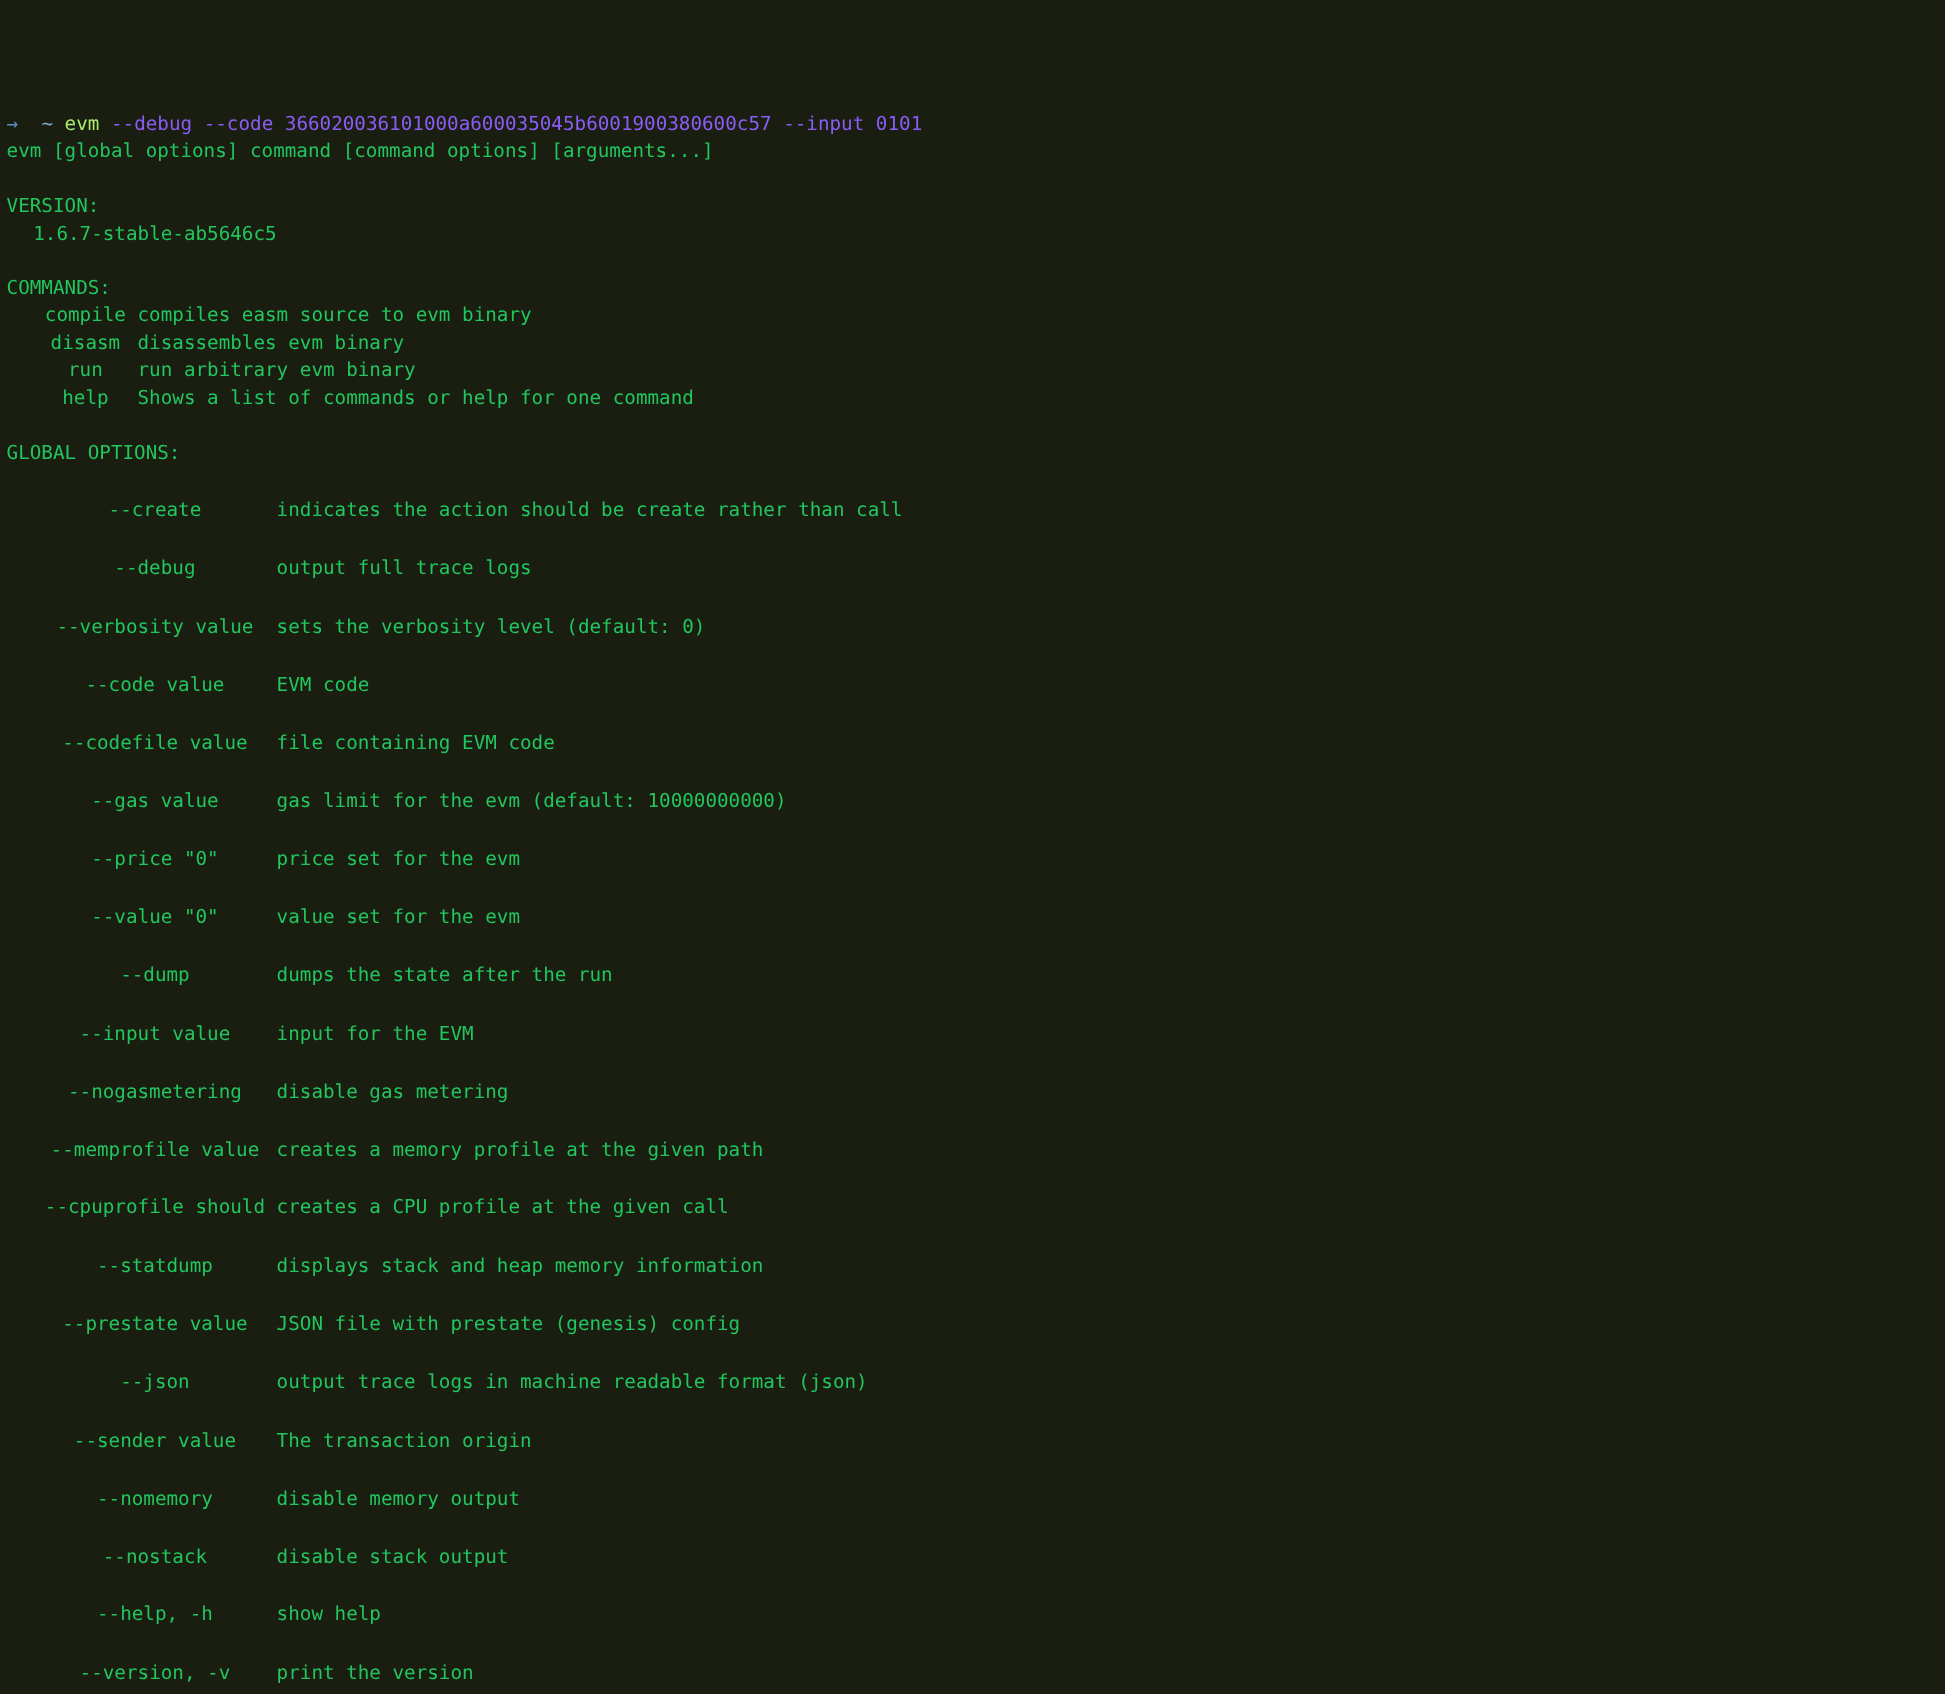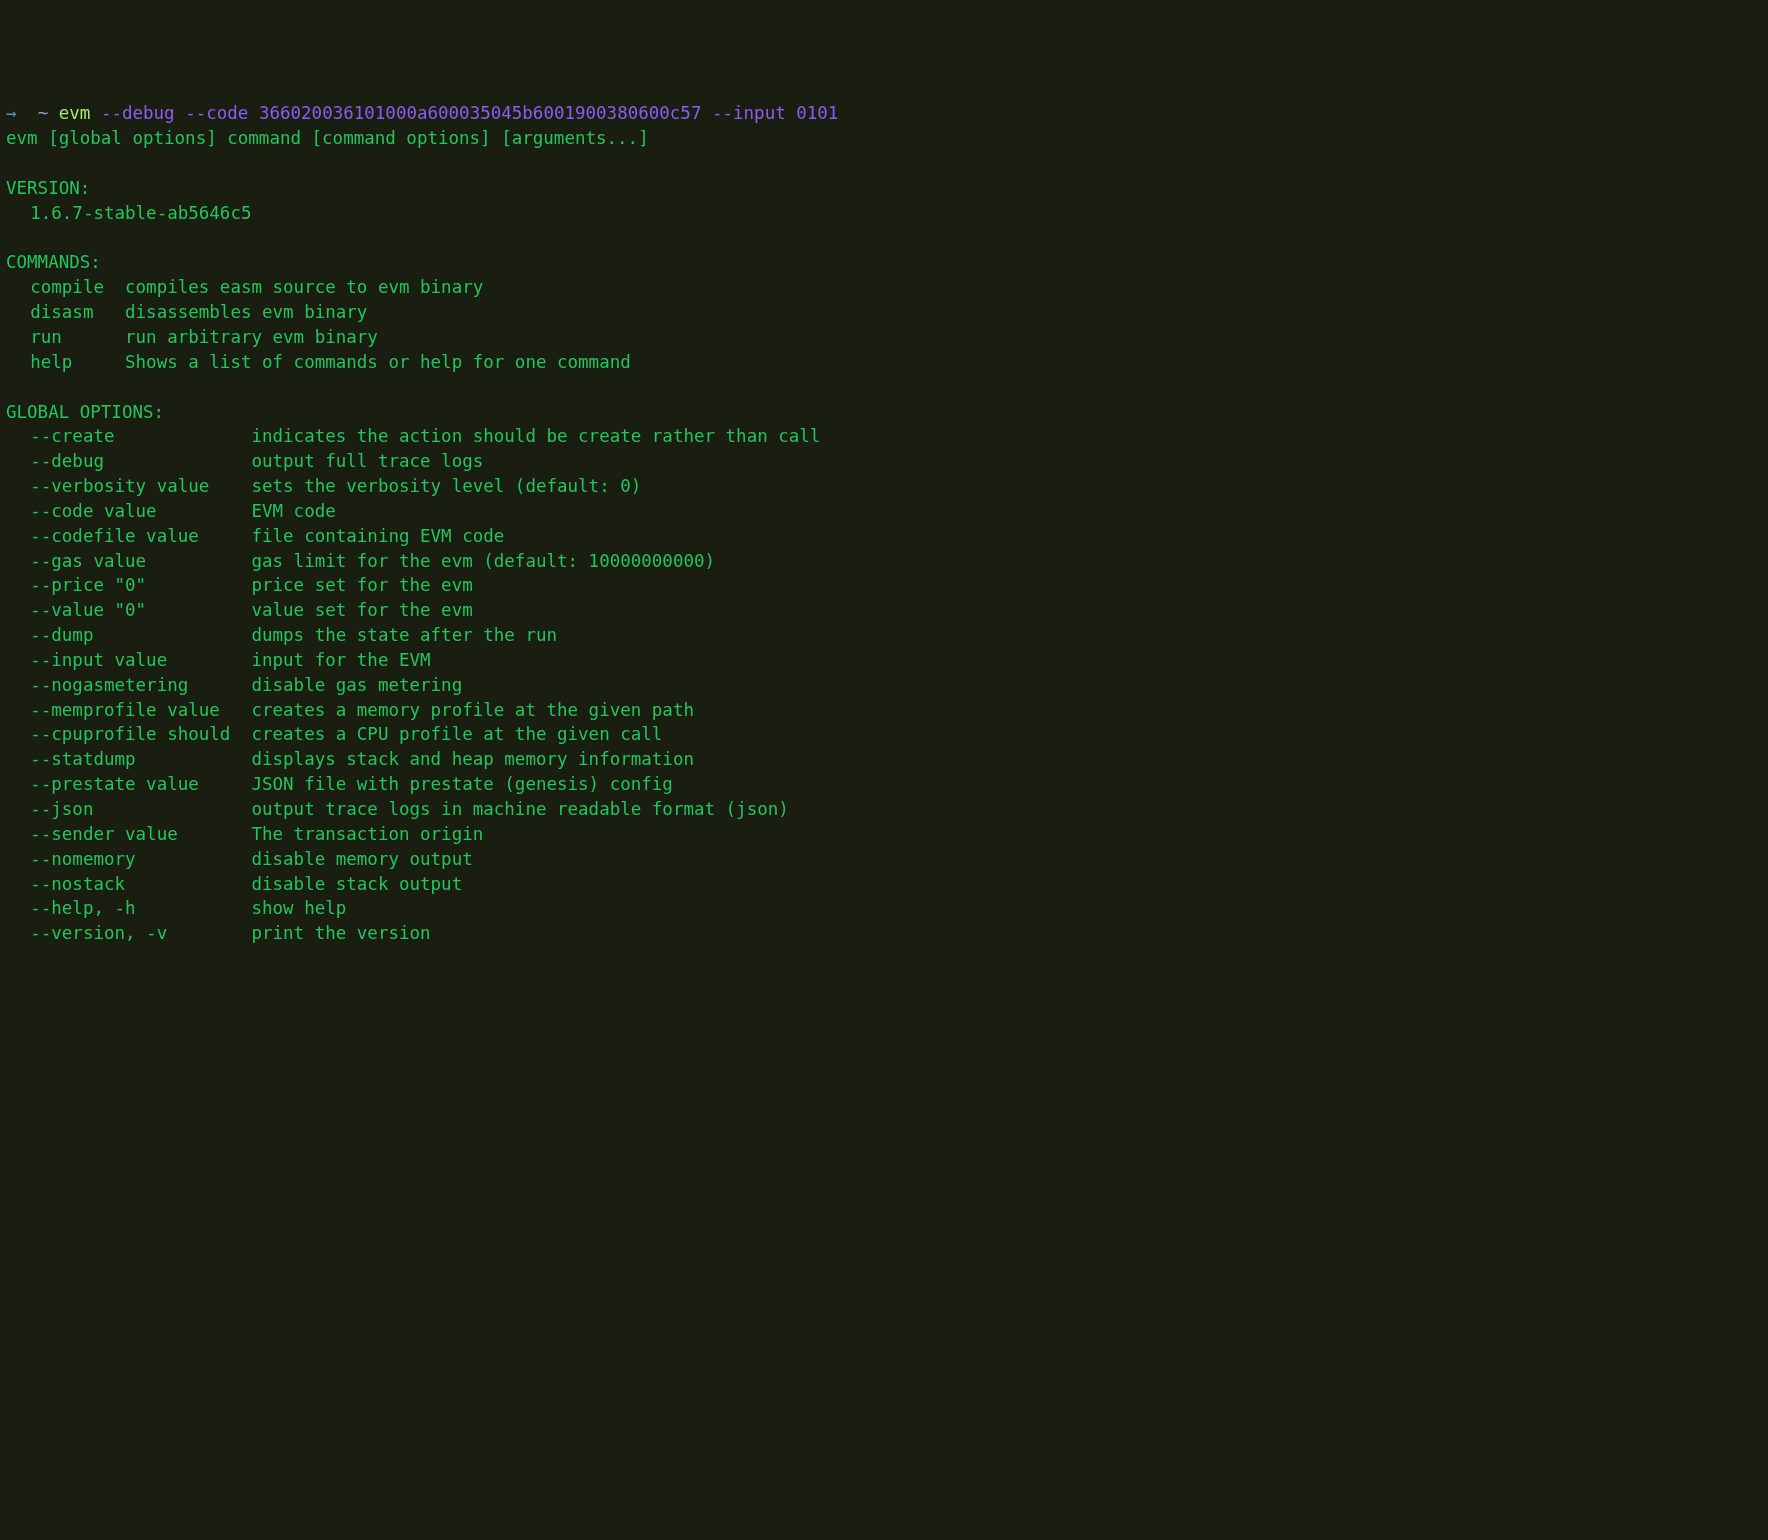--- a/index.html
+++ b/index.html
@@ -28,28 +28,30 @@
       font-weight: 400;
     }
     .cmd-args {
       color: #8b5cf6;
     }
     .output {
       color: #22c55e;
     }
     .indent1 {
       padding-left: 2.3ch;
+      text-align: center;
     }
     .cmd-col {
       display: inline-block;
       min-width: 9ch;
     }
     .opt-col {
       display: inline-block;
       min-width: 21ch;
+      margin-top: 28px;
     }
     .blank {
       height: 1.42em;
     }
   </style>
 </head>
 <body>
 
 
 

